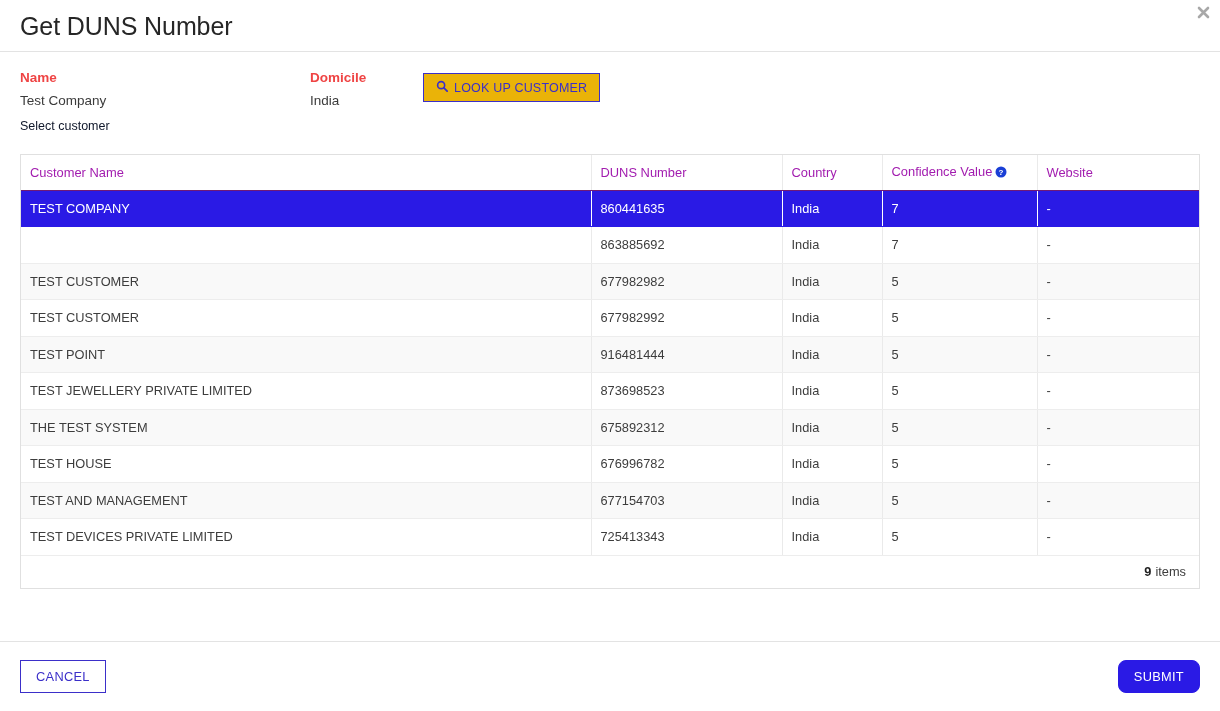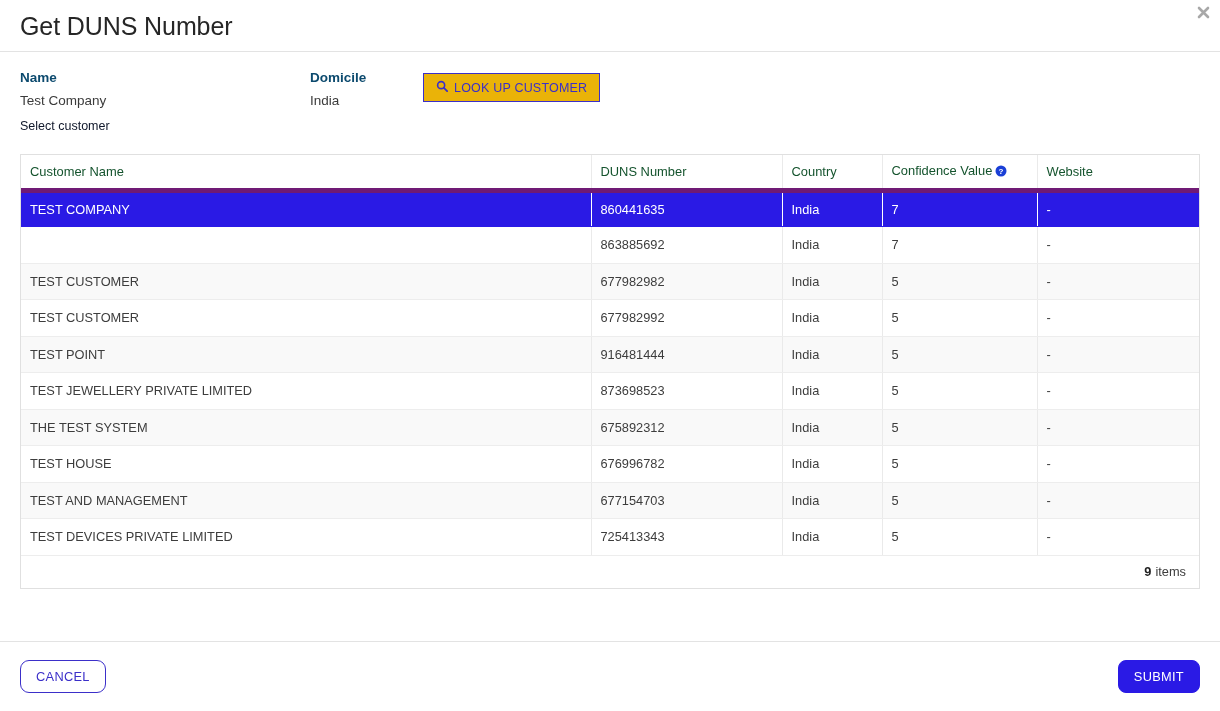--- a/index.html
+++ b/index.html
@@ -70,21 +70,21 @@
     display: flex;
     align-items: flex-start;
     padding-top: 17px;
   }
   .info-field { display: flex; flex-direction: column; }
   .field-name  { width: 290px; }
   .field-domicile { width: 113px; }
   .field-label {
     font-size: 13.5px;
     font-weight: bold;
-    color: #0c4a6e;
+    color: #ef4444;
     line-height: 18px;
     margin-bottom: 5px;
   }
   .field-value {
     font-size: 13.5px;
     color: #3b3b3b;
     line-height: 18px;
   }
 
   .lookup-button {
@@ -134,23 +134,23 @@
     overflow: hidden;
     white-space: nowrap;
     text-overflow: ellipsis;
   }
   table.grid th:last-child,
   table.grid td:last-child { border-right: none; }
 
   table.grid thead th {
     height: 35px;
     font-weight: normal;
-    color: #14532d;
-    background: #ffffff;
-    border-bottom: 5px solid #701a75;
+    color: #a21caf;
+    background: #ffffff;
+    border-bottom: 1px solid #701a75;
     font-size: 12.9px;
   }
   table.grid tbody td {
     height: 36.5px;
     color: #3d3d3d;
     border-bottom: 1px solid #ededed;
   }
   tbody tr.alt td { background: #f9f9f9; }
 
   tbody tr.selected td {
@@ -199,21 +199,21 @@
   .btn-cancel {
     height: 33px;
     padding: 0 15px;
     background: #ffffff;
     border: 1px solid #3b2fc9;
     color: #3b2fc9;
     font-size: 12.8px;
     font-family: "Liberation Sans", sans-serif;
     letter-spacing: 0.3px;
     cursor: pointer;
-    border-radius: 9px;
+    border-radius: 0;
   }
   .btn-submit {
     height: 33px;
     padding: 8px 15px;
     background: #2a1ae5;
     border: 1px solid #2a1ae5;
     color: #ffffff;
     font-size: 12.8px;
     font-family: "Liberation Sans", sans-serif;
     letter-spacing: 0.3px;

